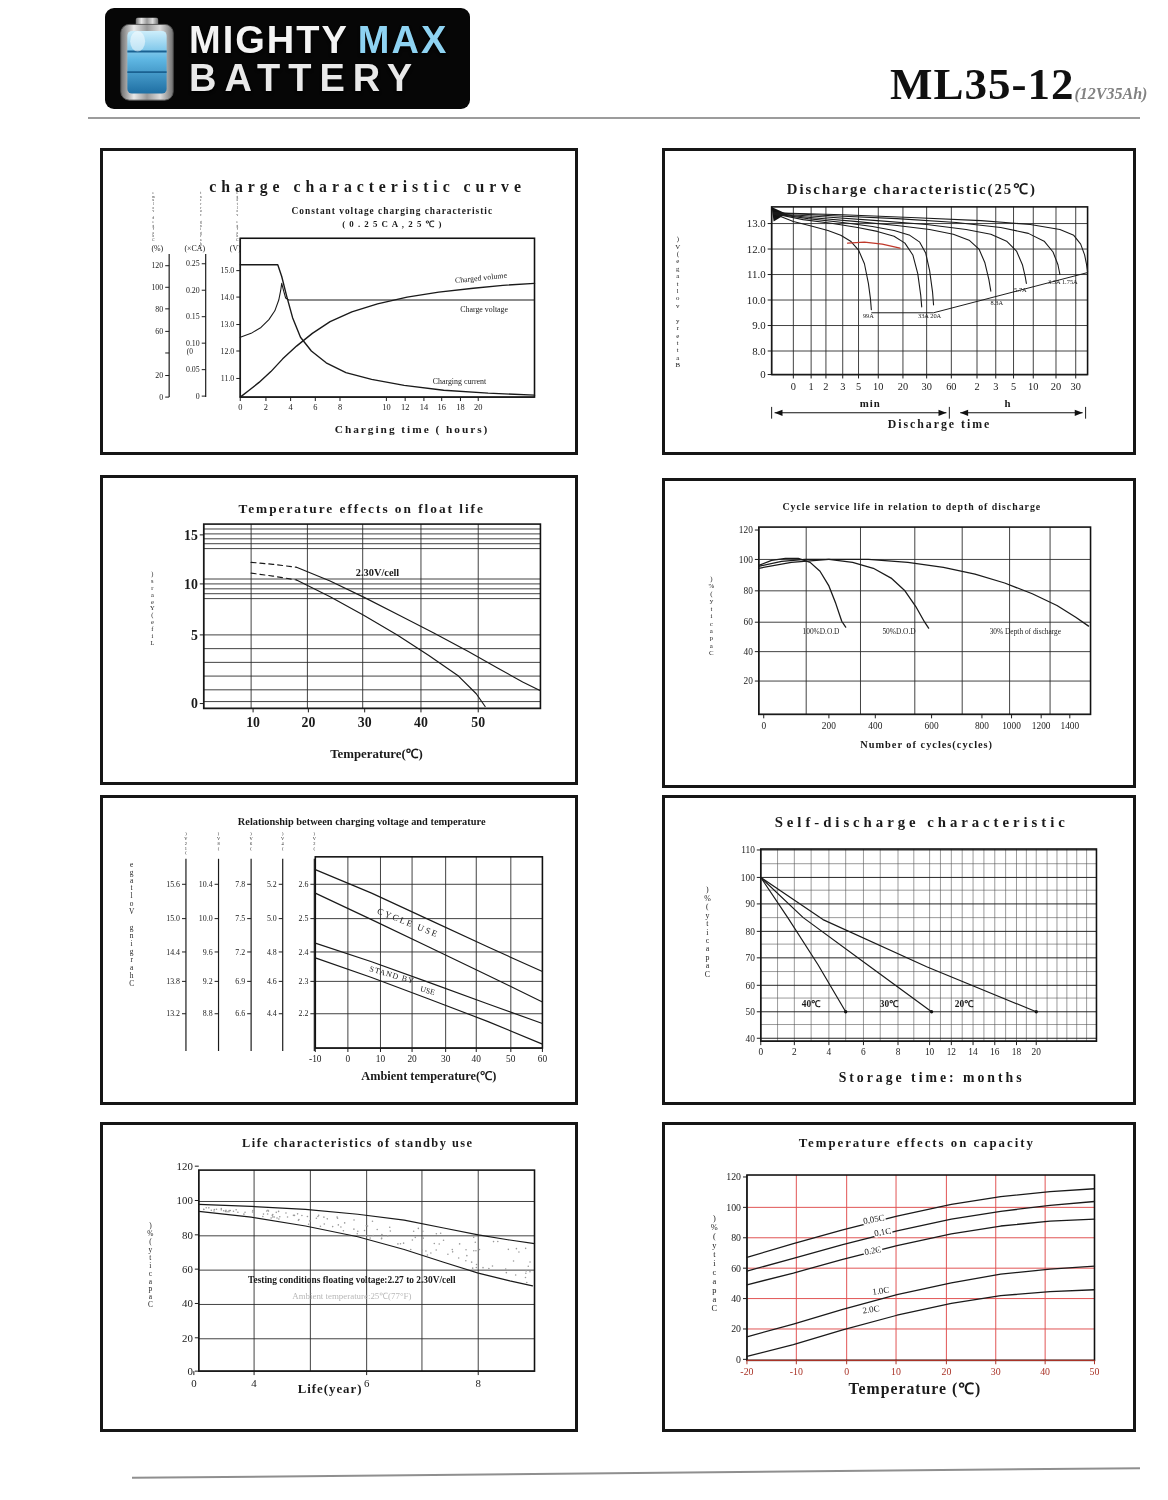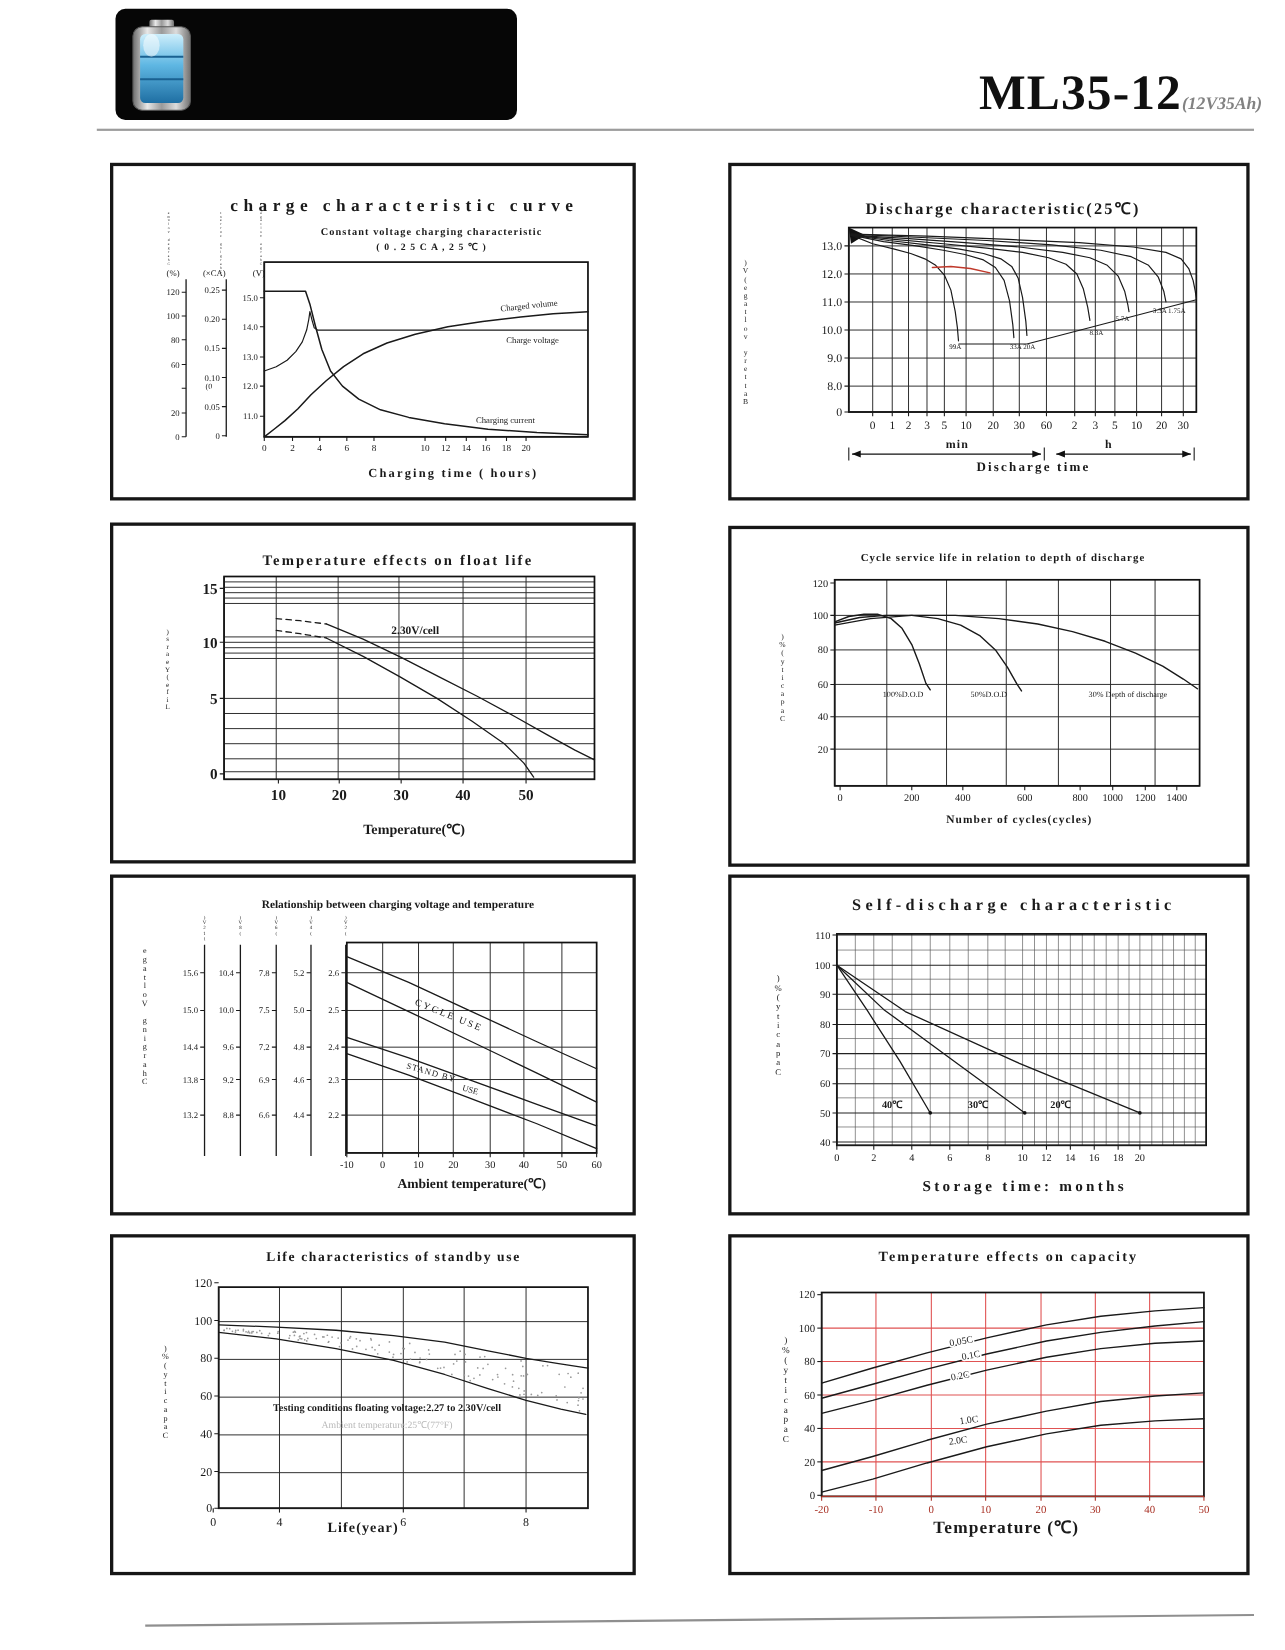--- a/index.html
+++ b/index.html
@@ -54,20 +54,26 @@
           <stop offset="1" stop-color="#1f6fa3"></stop>
         </linearGradient>
       </defs>
       <rect x="20" y="2" width="24" height="10" rx="2" fill="url(#gm)"></rect>
       <rect x="4" y="9" width="56" height="81" rx="9" fill="url(#gm)" stroke="#555" stroke-width="1"></rect>
       <rect x="11" y="16" width="42" height="67" rx="5" fill="url(#gb)"></rect>
       <line x1="11" y1="38" x2="53" y2="38" stroke="#1a6191" stroke-width="2"></line>
       <line x1="11" y1="60" x2="53" y2="60" stroke="#1a6191" stroke-width="2"></line>
       <ellipse cx="22" cy="27" rx="8" ry="11" fill="rgba(255,255,255,0.5)"></ellipse>
     </svg>
+    <div class="logo-text">
+      <div class="l1">
+        <span>MIGHTY</span><span class="max">MAX</span>
+      </div>
+      <div class="l2">BATTERY</div>
+    </div>
   </div>
 
   <div class="model">
     <span class="mname">ML35-12</span><span class="mspec">(12V35Ah)</span>
   </div>
 
   <div class="hdr-rule"></div>
 
   <section class="panel p0">
     <svg preserveAspectRatio="none" viewBox="0 0 478 307">

